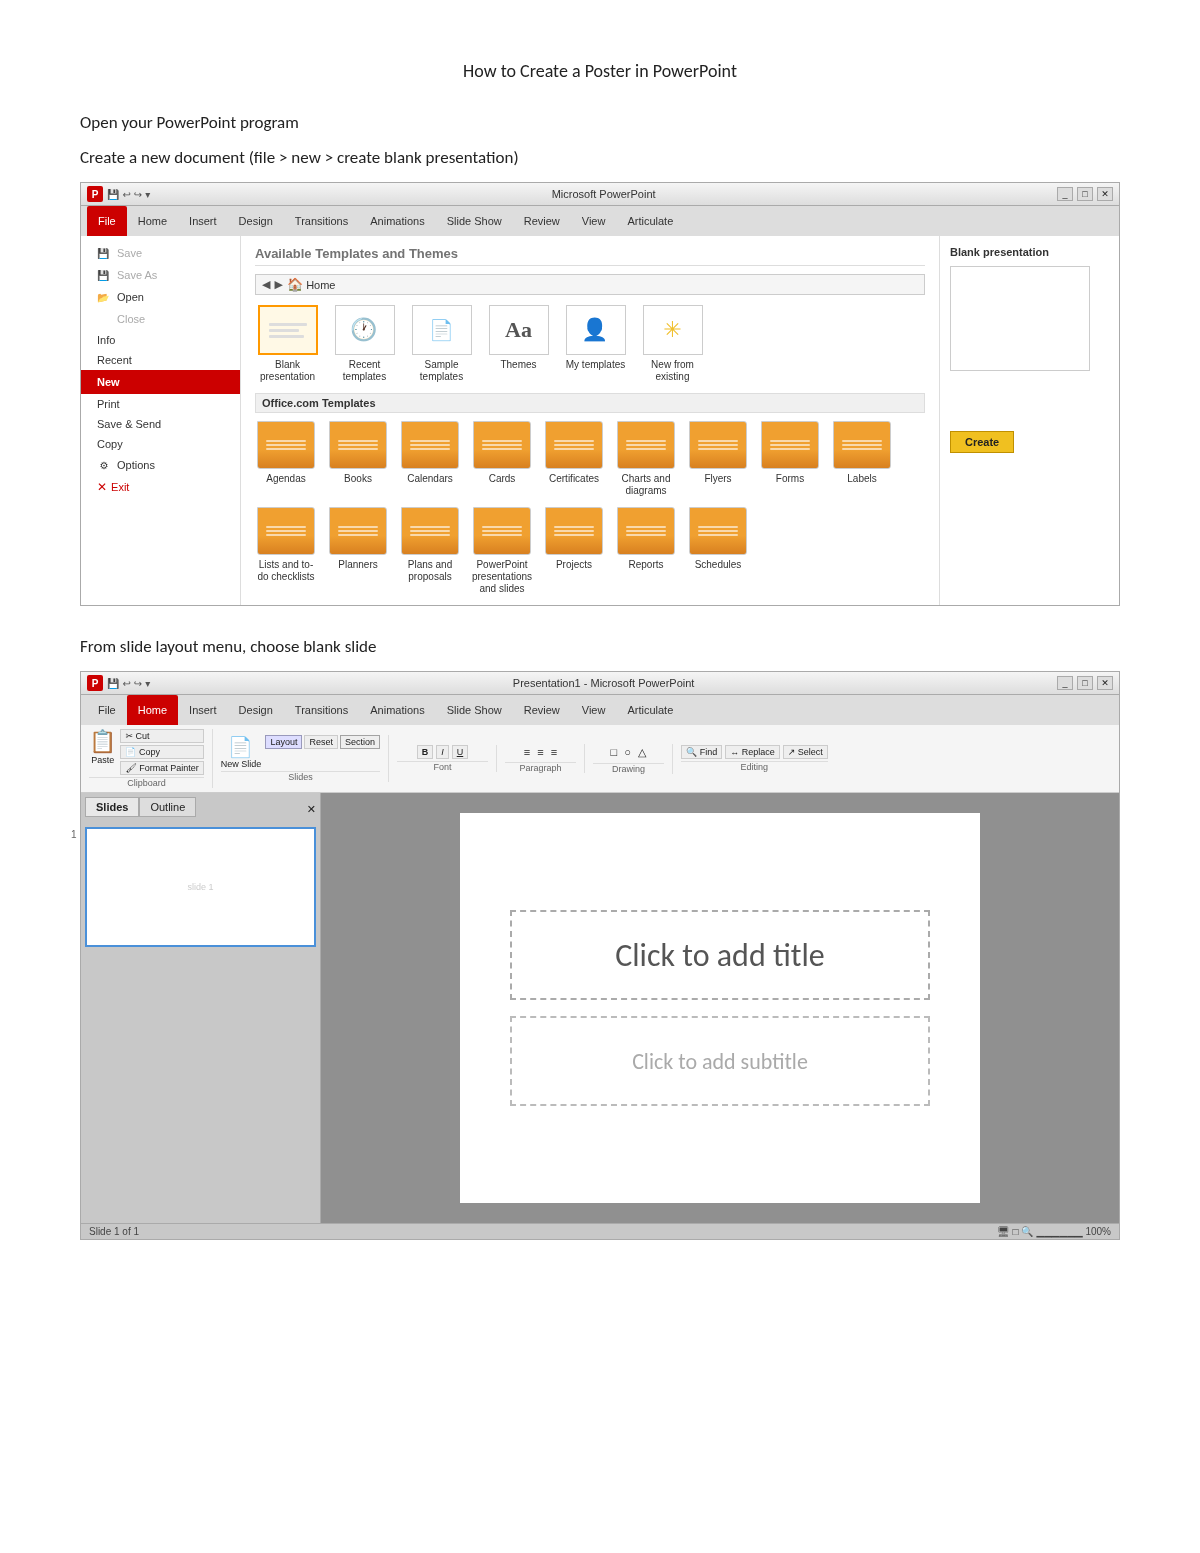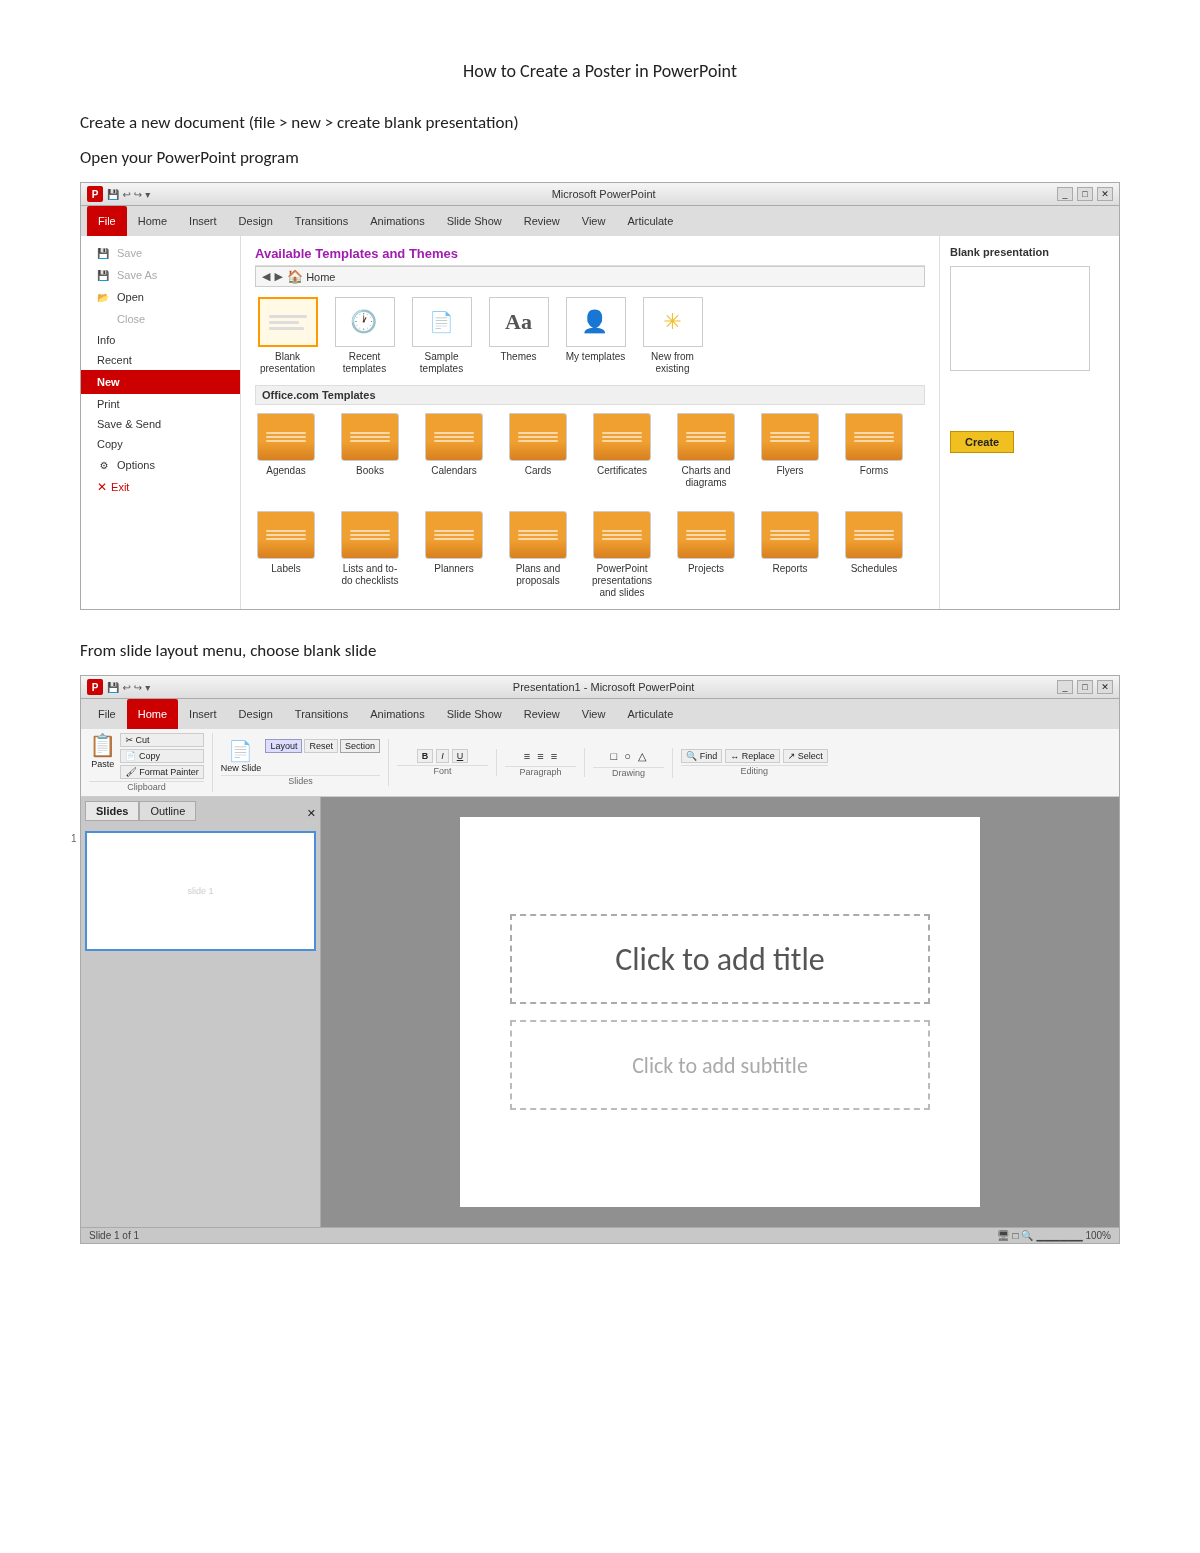--- a/index.html
+++ b/index.html
@@ -149,21 +149,22 @@
     
     .pp-main {
       flex: 1;
       padding: 10px 14px;
       background: #fff;
     }
 
     .pp-main-title {
       font-size: 13px;
       font-weight: bold;
-      color: #a21caf;
+      color: #737373;
+      margin-bottom: 8px;
       border-bottom: 1px solid #ddd;
       padding-bottom: 4px;
     }
 
     .pp-nav-bar {
       display: flex;
       align-items: center;
       gap: 4px;
       background: #f5f5f5;
       border: 1px solid #ccc;
@@ -272,21 +273,21 @@
       border: 1px solid #aaa;
       display: flex; align-items: center; justify-content: center;
       font-size: 11px;
       cursor: pointer;
     }
 
     
     .pp-category-grid {
       display: flex;
       flex-wrap: wrap;
-      gap: 22px;
+      gap: 10px;
     }
 
     .pp-category-item {
       display: flex;
       flex-direction: column;
       align-items: center;
       cursor: pointer;
       width: 62px;
     }
 
@@ -532,23 +533,23 @@
       justify-content: space-between;
     }
   </style>
 </head>
 <body>
 
 <div class="page-content">
 
   <div class="doc-title">How to Create a Poster in PowerPoint</div>
 
+  <div class="doc-heading">Open your PowerPoint program</div>
+
   <div class="doc-heading">Create a new document (file &gt; new &gt; create blank presentation)</div>
-
-  <div class="doc-heading">Open your PowerPoint program</div>
 
   <div class="pp-window">
 
     <div class="pp-titlebar">
       <div class="pp-titlebar-left">
         <div class="pp-logo">P</div>
         <div class="pp-qat">
           <span>💾</span>
           <span>↩</span>
           <span>↪</span>

